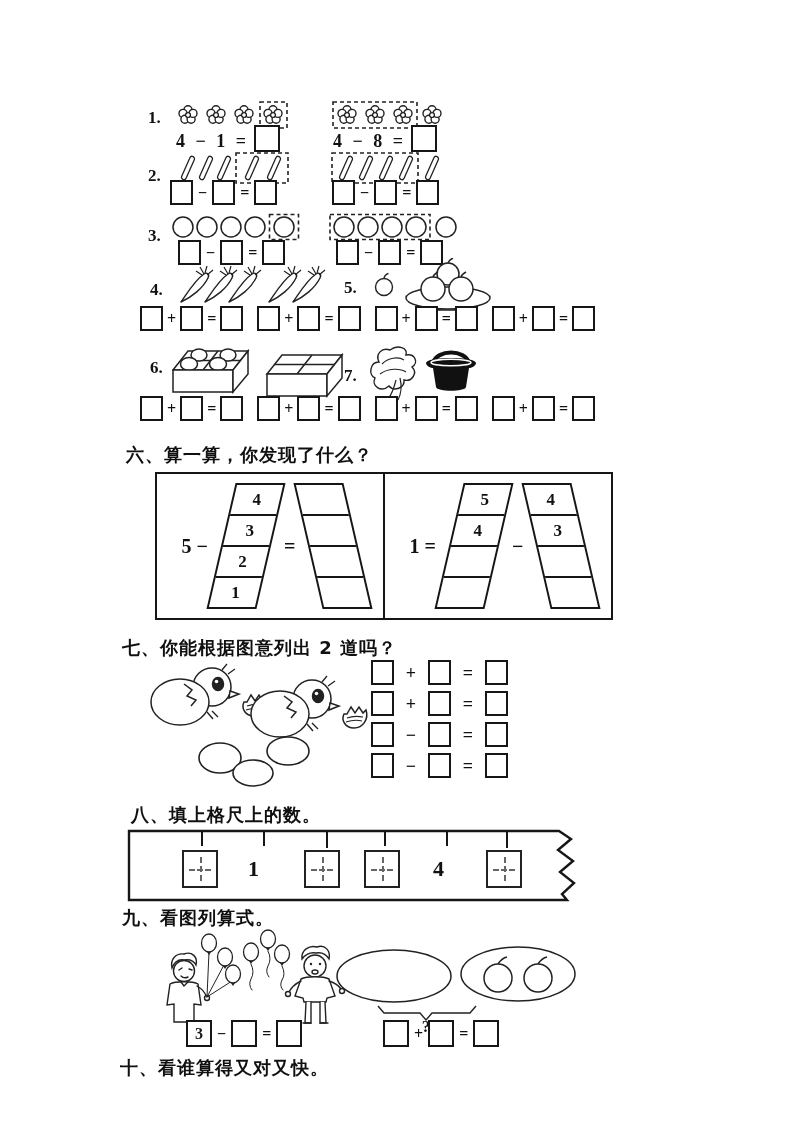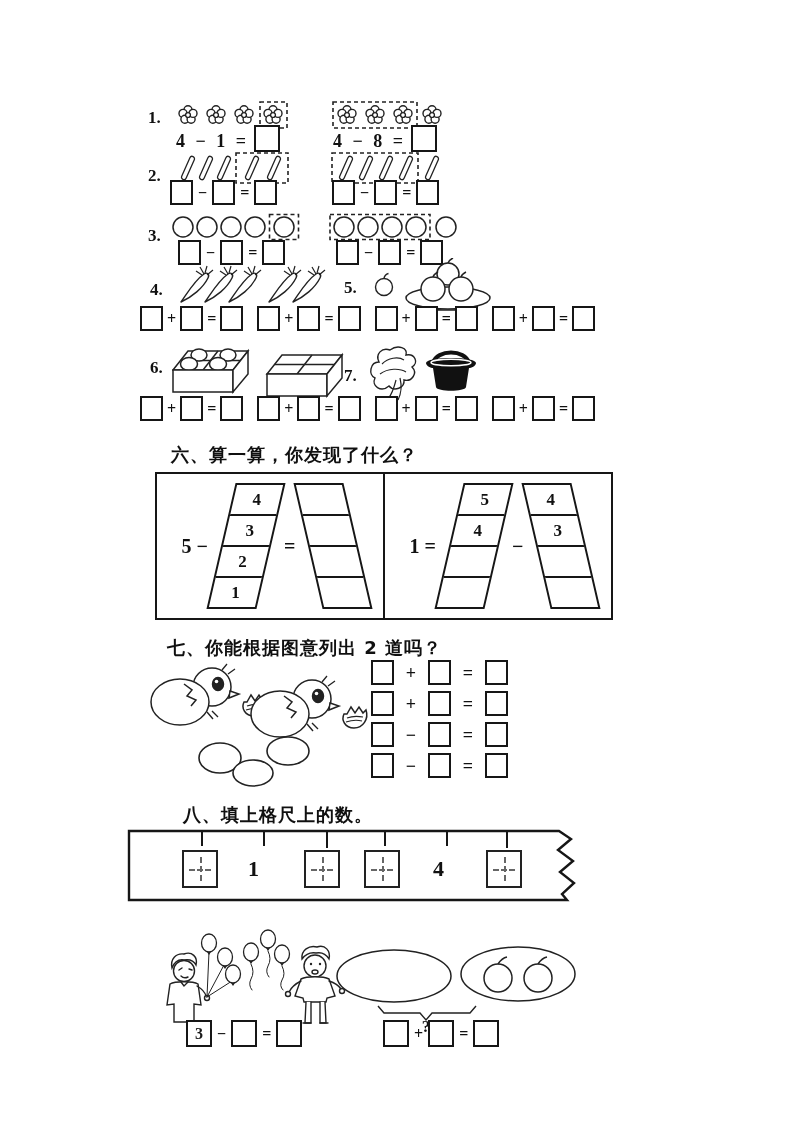--- a/index.html
+++ b/index.html
@@ -1,21 +1,21 @@
 <!DOCTYPE html>
 <html><head>
 <meta charset="utf-8">
 <style>
   html,body{margin:0;padding:0;background:#fff;}
   #page{position:relative;width:794px;height:1123px;background:#fff;color:#1a1a1a;
         font-family:"Liberation Serif",serif;overflow:hidden;}
   .abs{position:absolute;}
   .no{font-weight:bold;font-size:17px;color:#111;}
   .expr{font-weight:bold;font-size:18px;letter-spacing:3px;white-space:nowrap;color:#111;margin-top:7px;}
-  .heading{font-family:"DejaVu Sans",sans-serif;font-weight:bold;font-size:18px;color:#101010;letter-spacing:1px;white-space:nowrap;margin-left:45px;}
+  .heading{font-family:"DejaVu Sans",sans-serif;font-weight:bold;font-size:18px;color:#101010;letter-spacing:1px;white-space:nowrap;}
   .eq{display:flex;align-items:center;gap:5px;}
   .abox{width:23px;height:25px;border:2px solid #161616;background:#fff;box-sizing:border-box;
         display:flex;align-items:center;justify-content:center;font-weight:bold;font-size:16px;}
   .abox.lg{width:26px;height:27px;}
   .op{font-weight:bold;font-size:16px;color:#111;line-height:1;}
   .eqrow{display:flex;gap:14px;align-items:center;}
   .eqrow .eq{gap:4px;}
   svg{display:block;}
   
   .six-box{border:2px solid #161616;display:flex;box-sizing:border-box;background:#fff;}
@@ -402,41 +402,42 @@
     </div>
     <div class="eq">
       <div class="abox"></div>
         <span class="op">−</span>
       <div class="abox"></div>
         <span class="op">=</span>
       <div class="abox"></div>
     </div>
   </div>
 
-  <div class="abs heading" style="left:138px;top:803px">八、填上格尺上的数。</div>
+  <div class="abs heading" style="left:131px;top:803px">八、填上格尺上的数。</div>
   <div class="ruler" style="left:127px;top:829px;width:462px;height:74px">
     <svg width="462" height="74" viewBox="0 0 462 74">
       <polygon points="2,2 432,2 444,10 431,21 446,32 433,43 447,54 435,65 440,71 2,71" fill="#fff" stroke="#161616" stroke-width="2.4"></polygon>
       <g stroke="#161616" stroke-width="2">
         <line x1="75" y1="2" x2="75" y2="17"></line>
         <line x1="137" y1="2" x2="137" y2="17"></line>
         <line x1="200" y1="2" x2="200" y2="19"></line>
         <line x1="258" y1="2" x2="258" y2="17"></line>
         <line x1="320" y1="2" x2="320" y2="17"></line>
         <line x1="380" y1="2" x2="380" y2="19"></line>
       </g>
     </svg>
     <div class="rbox" style="left:55px;top:21px"></div>
     <span class="rnum" style="left:121px;top:27px">1</span>
     <div class="rbox" style="left:177px;top:21px"></div>
     <div class="rbox" style="left:237px;top:21px"></div>
     <span class="rnum" style="left:306px;top:27px">4</span>
     <div class="rbox" style="left:359px;top:21px"></div>
   </div>
 
+  <div class="abs heading" style="left:122px;top:906px">九、看图列算式。</div>
   <svg class="abs" style="left:145px;top:926px" width="218" height="100" viewBox="0 0 218 100">
     <g stroke="#222" fill="none" stroke-width="1.4" stroke-linecap="round">
       <path d="M27,42 C25,33 31,27 39,28 C47,25 53,31 51,39 C49,35 45,33 39,34 C33,33 29,37 27,42 Z" fill="#fff"></path>
       <circle cx="39" cy="45" r="10.5" fill="#fff"></circle>
       <path d="M34,44 l3,-2 M44,43 l3,1 M36,50 q3,3 7,1"></path>
       <path d="M25,58 C30,55 48,55 53,58 L56,79 L49,78 L49,96 L29,96 L29,78 L22,79 Z" fill="#fff"></path>
       <path d="M36,56 L39,60 L43,56"></path>
       <path d="M52,60 C57,63 60,66 61,70"></path>
         <circle cx="62" cy="72" r="2.5" fill="#fff"></circle>
       <path d="M62,71 L64,26 M62,71 L79,39 M62,71 L87,55" stroke-width="1"></path>
@@ -481,14 +482,15 @@
     <div class="abox lg"></div>
   </div>
   <div class="abs eq" style="left:383px;top:1020px">
     <div class="abox lg"></div>
     <span class="op">+</span>
     <div class="abox lg"></div>
     <span class="op">=</span>
     <div class="abox lg"></div>
   </div>
 
+  <div class="abs heading" style="left:120px;top:1056px">十、看谁算得又对又快。</div>
 
 </div>
 
 </body></html>

